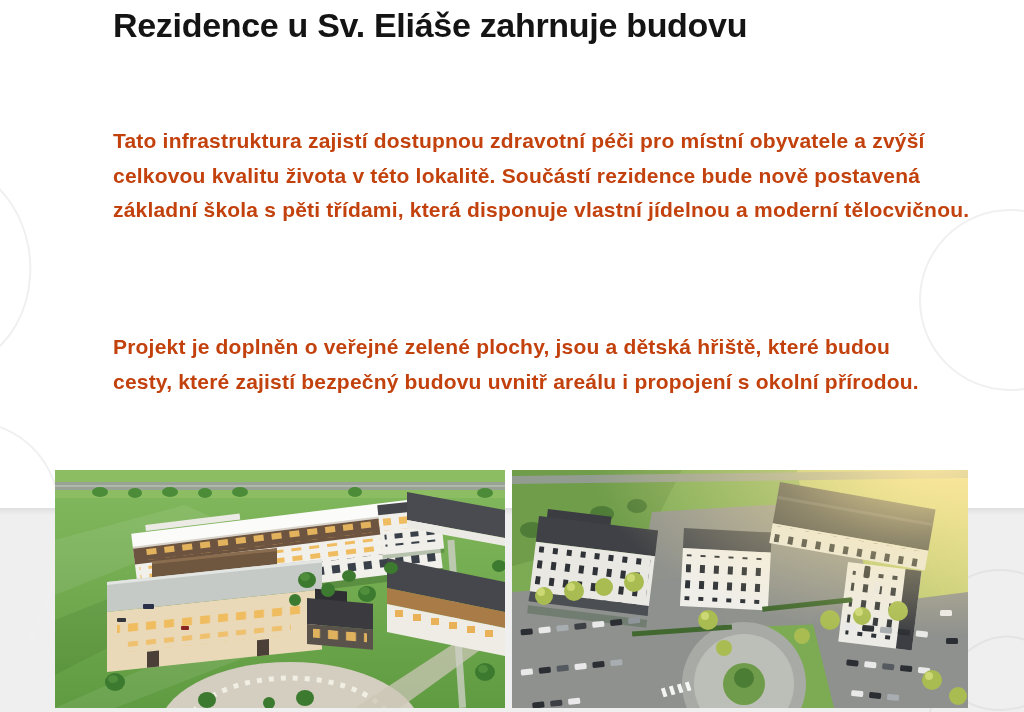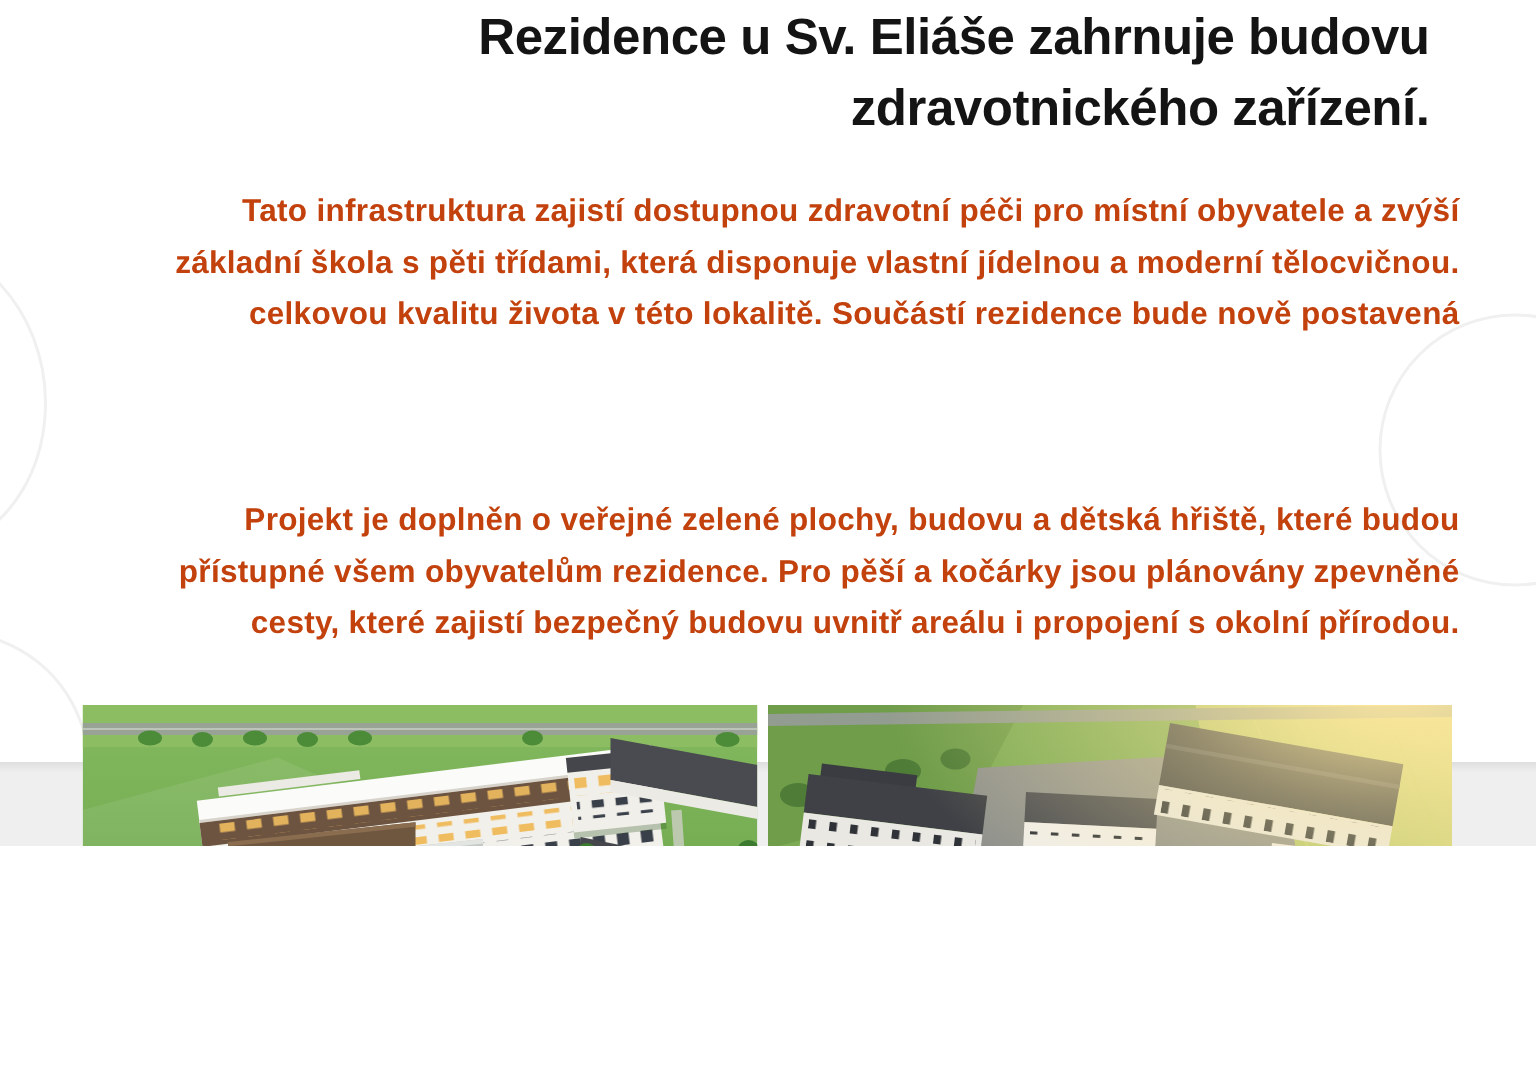--- a/index.html
+++ b/index.html
@@ -1,17 +1,17 @@
 <!DOCTYPE html>
 <html><head>
 <meta charset="utf-8">
 <style>
   html,body{margin:0;padding:0;}
-  .page{position:relative;width:1024px;height:564px;overflow:hidden;background:#ffffff;
-        font-family:"Liberation Sans", sans-serif;text-align:right;}
+  .page{position:relative;width:1024px;height:712px;overflow:hidden;background:#ffffff;
+        font-family:"Liberation Sans", sans-serif;}
   .gray-band{position:absolute;left:0;top:508px;width:1024px;height:204px;background:#efefef;}
   .band-shadow{position:absolute;left:0;top:508px;width:1024px;height:7px;
         background:linear-gradient(to bottom, rgba(0,0,0,0.07), rgba(0,0,0,0));}
   .watermark{position:absolute;left:0;top:0;width:1024px;height:712px;pointer-events:none;}
   h1.heading{margin:0;position:absolute;left:113px;top:2px;width:840px;
         font-size:34px;line-height:47px;font-weight:700;letter-spacing:-0.3px;color:#141414;}
   .para{position:absolute;left:113px;width:860px;font-size:21px;line-height:34.6px;
         font-weight:700;color:#c2410c;letter-spacing:0.2px;}
   .para .line{white-space:nowrap;}
   .p1{top:124px;}
@@ -37,32 +37,30 @@
       <circle cx="1010" cy="300" r="90"></circle>
     </g>
     <g fill="none" stroke="#e4e4e4" stroke-width="2">
       <circle cx="1000" cy="640" r="70"></circle>
       <path d="M930 712 C 950 640, 1010 620, 1040 650"></path>
     </g>
   </svg>
 
   <h1 class="heading">
     <div class="line">Rezidence u Sv. Eliáše zahrnuje budovu</div>
-    <div class="line">zdravotnického zařízení.</div>
   </h1>
 
   <div class="para p1">
     <div class="line">Tato infrastruktura zajistí dostupnou zdravotní péči pro místní obyvatele a zvýší</div>
+    <div class="line">celkovou kvalitu života v této lokalitě. Součástí rezidence bude nově postavená</div>
     <div class="line">základní škola s pěti třídami, která disponuje vlastní jídelnou a moderní tělocvičnou.</div>
-    <div class="line">celkovou kvalitu života v této lokalitě. Součástí rezidence bude nově postavená</div>
   </div>
 
   <div class="para p2">
-    <div class="line">Projekt je doplněn o veřejné zelené plochy, budovu a dětská hřiště, které budou</div>
-    <div class="line">přístupné všem obyvatelům rezidence. Pro pěší a kočárky jsou plánovány zpevněné</div>
+    <div class="line">Projekt je doplněn o veřejné zelené plochy, jsou a dětská hřiště, které budou</div>
     <div class="line">cesty, které zajistí bezpečný budovu uvnitř areálu i propojení s okolní přírodou.</div>
   </div>
 
   <div class="images-row">
 
     <div class="img-frame img-left">
       <svg width="450" height="238" viewBox="0 0 450 238" role="img" aria-label="Aerial 3D render of the residence campus with school, gym and medical building among lawns">
         <defs>
           <linearGradient id="grassL" x1="0" y1="0" x2="0" y2="1">
             <stop offset="0" stop-color="#85ba5f"></stop>

